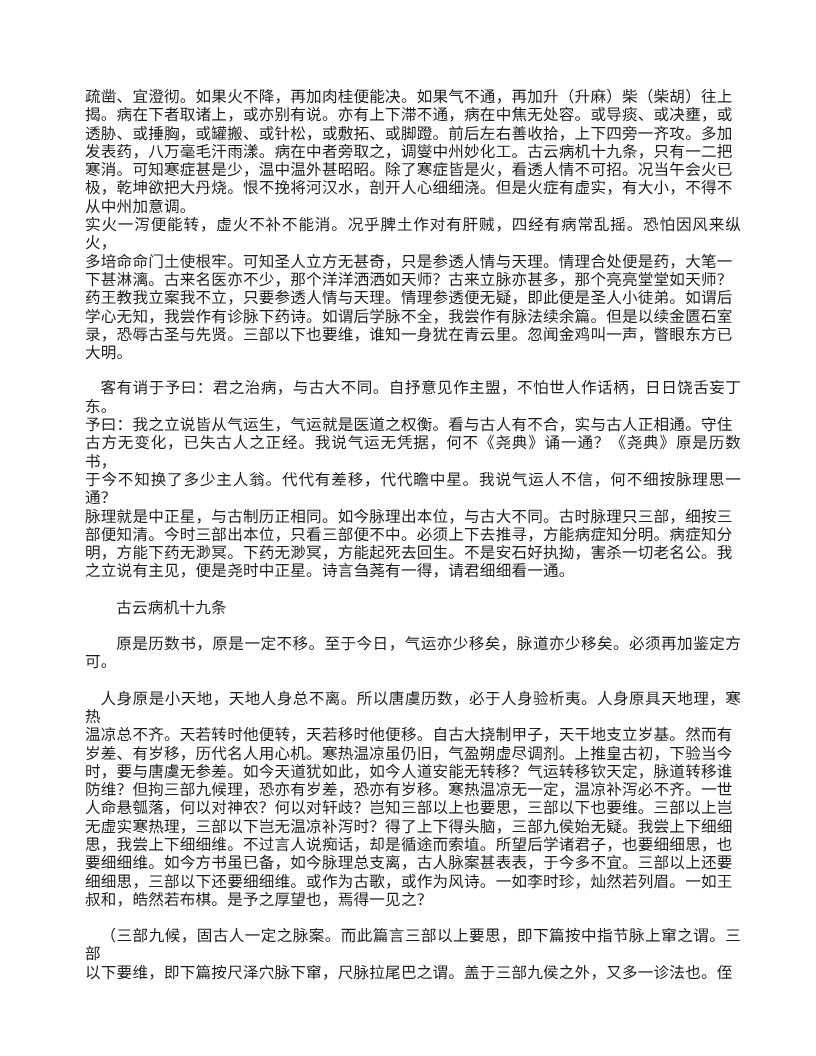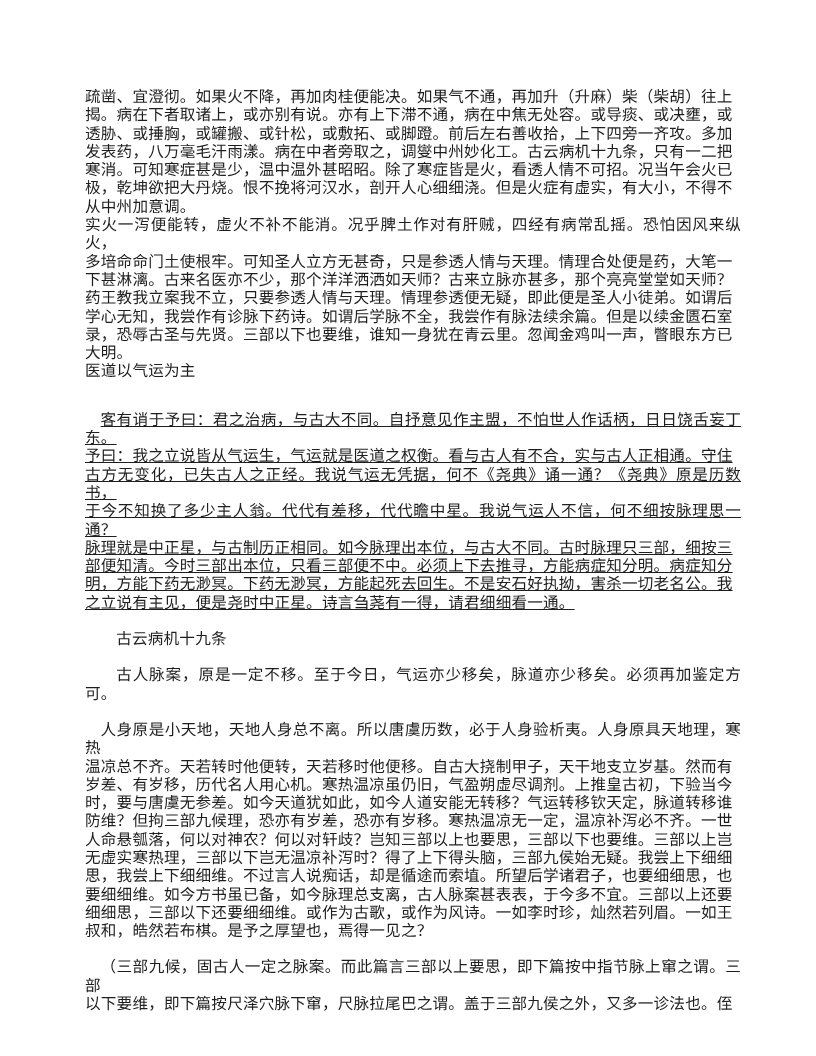--- a/index.html
+++ b/index.html
@@ -31,21 +31,21 @@
     font-size: 15.6px;
     line-height: 18.3px;
     white-space: pre-line;      
     text-align: justify;
     letter-spacing: 0.2px;
     margin: 0;
   }
   .indent-1 { text-indent: 1em; }
   .indent-2 { text-indent: 2em; }
   .gap-1 { margin-top: 18px; }
-  .gap-2 { margin-top: 30px; text-decoration: underline; }
+  .gap-2 { margin-top: 17px; }
 </style>
 </head>
 <body>
 
 <div class="page">
   <div class="text-block">
 
     <p class="para indent-0">疏凿、宜澄彻。如果火不降，再加肉桂便能决。如果气不通，再加升（升麻）柴（柴胡）往上
 揭。病在下者取诸上，或亦别有说。亦有上下滞不通，病在中焦无处容。或导痰、或决壅，或
 透胁、或捶胸，或罐搬、或针松，或敷拓、或脚蹬。前后左右善收拾，上下四旁一齐攻。多加
@@ -56,34 +56,33 @@
 
     <p class="para indent-0">实火一泻便能转，虚火不补不能消。况乎脾土作对有肝贼，四经有病常乱摇。恐怕因风来纵火，
 多培命命门土使根牢。可知圣人立方无甚奇，只是参透人情与天理。情理合处便是药，大笔一
 下甚淋漓。古来名医亦不少，那个洋洋洒洒如天师？古来立脉亦甚多，那个亮亮堂堂如天师？
 药王教我立案我不立，只要参透人情与天理。情理参透便无疑，即此便是圣人小徒弟。如谓后
 学心无知，我尝作有诊脉下药诗。如谓后学脉不全，我尝作有脉法续余篇。但是以续金匮石室
 录，恐辱古圣与先贤。三部以下也要维，谁知一身犹在青云里。忽闻金鸡叫一声，瞥眼东方已
 大明。</p>
 
 
-    <p class="para indent-0">医道以气运为主</p>
 
     <p class="para indent-1 gap-2">客有诮于予曰：君之治病，与古大不同。自抒意见作主盟，不怕世人作话柄，日日饶舌妄丁东。
 予曰：我之立说皆从气运生，气运就是医道之权衡。看与古人有不合，实与古人正相通。守住
 古方无变化，已失古人之正经。我说气运无凭据，何不《尧典》诵一通？《尧典》原是历数书，
 于今不知换了多少主人翁。代代有差移，代代瞻中星。我说气运人不信，何不细按脉理思一通？
 脉理就是中正星，与古制历正相同。如今脉理出本位，与古大不同。古时脉理只三部，细按三
 部便知清。今时三部出本位，只看三部便不中。必须上下去推寻，方能病症知分明。病症知分
 明，方能下药无渺冥。下药无渺冥，方能起死去回生。不是安石好执拗，害杀一切老名公。我
 之立说有主见，便是尧时中正星。诗言刍荛有一得，请君细细看一通。</p>
 
     <p class="para indent-2 gap-1">古云病机十九条</p>
 
-    <p class="para indent-2 gap-1">古人脉案，原是一定不移。至于今日，气运亦少移矣，脉道亦少移矣。必须再加鉴定方可。</p>
+    <p class="para indent-2 gap-1">原是历数书，原是一定不移。至于今日，气运亦少移矣，脉道亦少移矣。必须再加鉴定方可。</p>
 
     <p class="para indent-1 gap-1">人身原是小天地，天地人身总不离。所以唐虞历数，必于人身验析夷。人身原具天地理，寒热
 温凉总不齐。天若转时他便转，天若移时他便移。自古大挠制甲子，天干地支立岁基。然而有
 岁差、有岁移，历代名人用心机。寒热温凉虽仍旧，气盈朔虚尽调剂。上推皇古初，下验当今
 时，要与唐虞无参差。如今天道犹如此，如今人道安能无转移？气运转移钦天定，脉道转移谁
 防维？但拘三部九候理，恐亦有岁差，恐亦有岁移。寒热温凉无一定，温凉补泻必不齐。一世
 人命悬瓠落，何以对神农？何以对轩歧？岂知三部以上也要思，三部以下也要维。三部以上岂
 无虚实寒热理，三部以下岂无温凉补泻时？得了上下得头脑，三部九侯始无疑。我尝上下细细
 思，我尝上下细细维。不过言人说痴话，却是循途而索埴。所望后学诸君子，也要细细思，也
 要细细维。如今方书虽已备，如今脉理总支离，古人脉案甚表表，于今多不宜。三部以上还要

